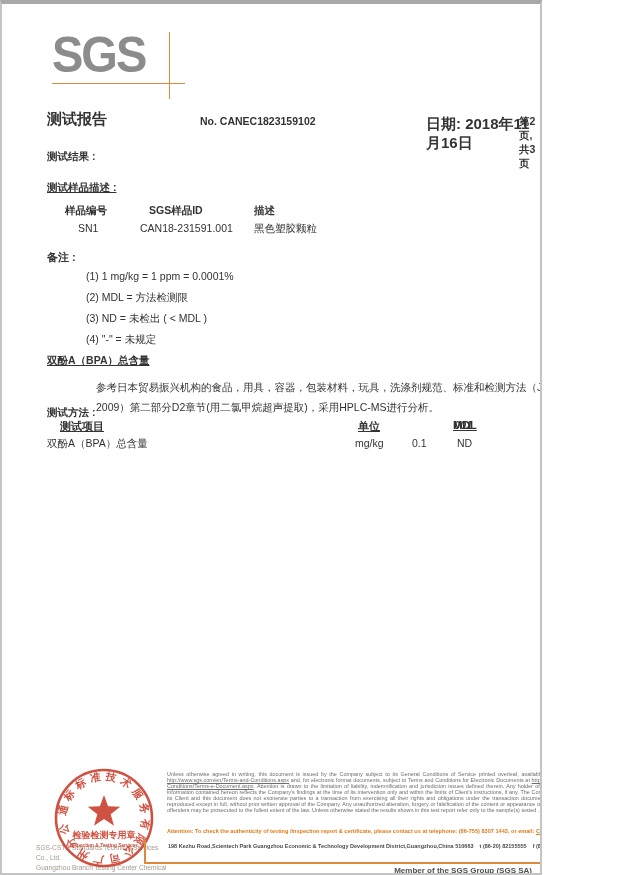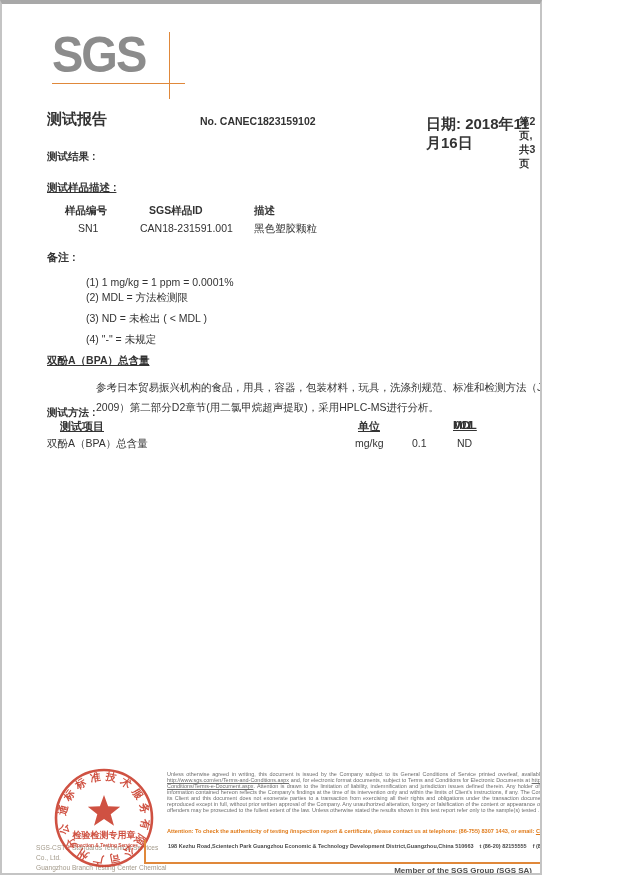--- a/index.html
+++ b/index.html
@@ -33,21 +33,21 @@
   .s-col-v { font-size:10.5px; color:#333; }
   .sh1 { left:63px;  top:200px; }
   .sh2 { left:147px; top:200px; }
   .sh3 { left:252px; top:200px; }
   .sv1 { left:76px;  top:218px; }
   .sv2 { left:138px; top:218px; }
   .sv3 { left:252px; top:218px; }
 
   .notes-label { left:45px; top:246px; font-size:11px; font-weight:bold; color:#333; }
   .note { left:84px; font-size:10.5px; color:#333; }
-  .note0 { top:266px;margin-top:6px; } .note1 { top:287px; } .note2 { top:308px; } .note3 { top:329px; }
+  .note0 { top:266px; } .note1 { top:287px; } .note2 { top:308px; } .note3 { top:329px; }
 
   .bpa-heading { left:45px; top:350px; font-size:10.5px; font-weight:bold; color:#333; text-decoration:underline; }
   .method-label { left:45px; top:374px; font-size:10.5px; font-weight:bold; color:#333;margin-top:28px; }
   .method-text { left:94px; top:373px; width:492px; font-size:10.5px; line-height:20px; color:#333; }
 
   
   .r-h { font-size:11px; font-weight:bold; color:#333; text-decoration:underline; }
   .r-v { font-size:10.5px; color:#333; }
   .rh-item { left:58px;  top:415px; }
   .rh-unit { left:356px; top:415px; }

